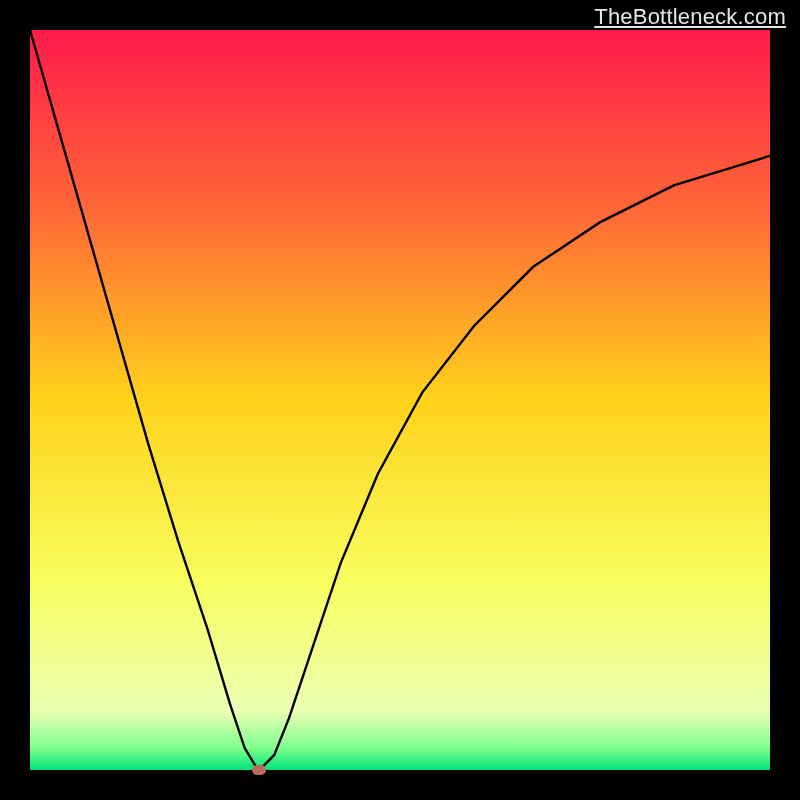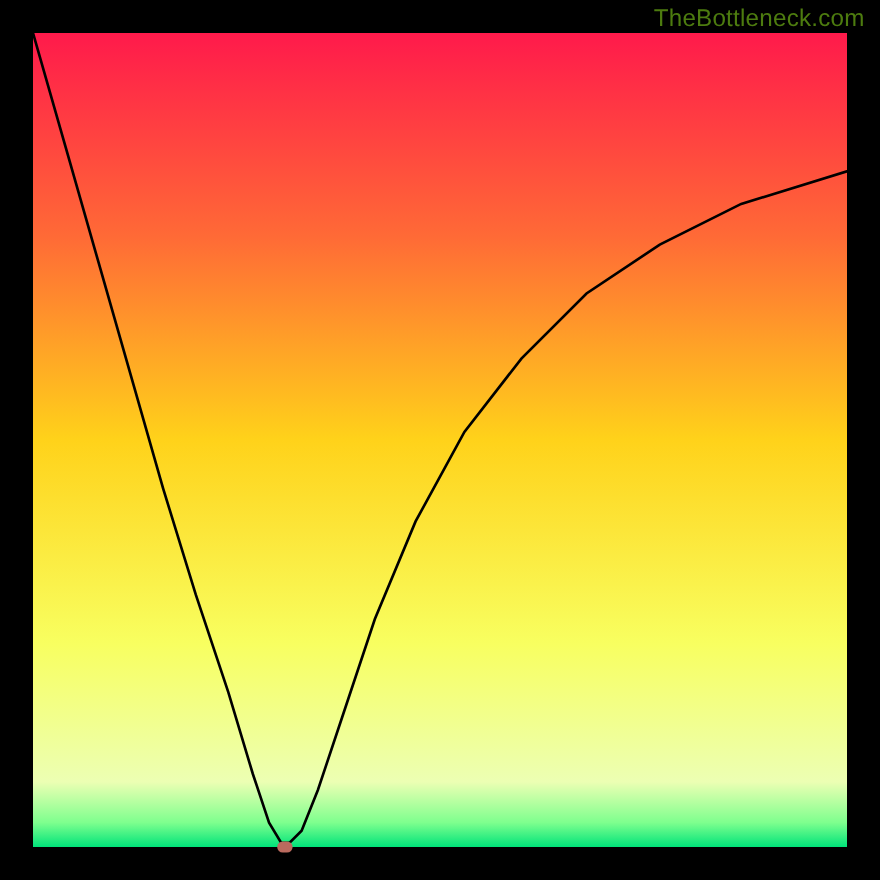--- a/index.html
+++ b/index.html
@@ -8,24 +8,25 @@
     height: 800px;
     background: #000;
     position: relative;
     font-family: Arial, Helvetica, sans-serif;
     overflow: hidden;
   }
   .watermark {
     position: absolute;
     top: 4px;
     right: 14px;
-    color: #4d7c0f;
+    color: #e5e5e5;
     font-size: 22px;
     letter-spacing: 0.2px;
     z-index: 5;
+    text-decoration: underline;
   }
   .plot-frame {
     position: absolute;
     left: 30px;
     top: 30px;
     width: 740px;
     height: 740px;
     background: #000;
   }
   .plot-area {

